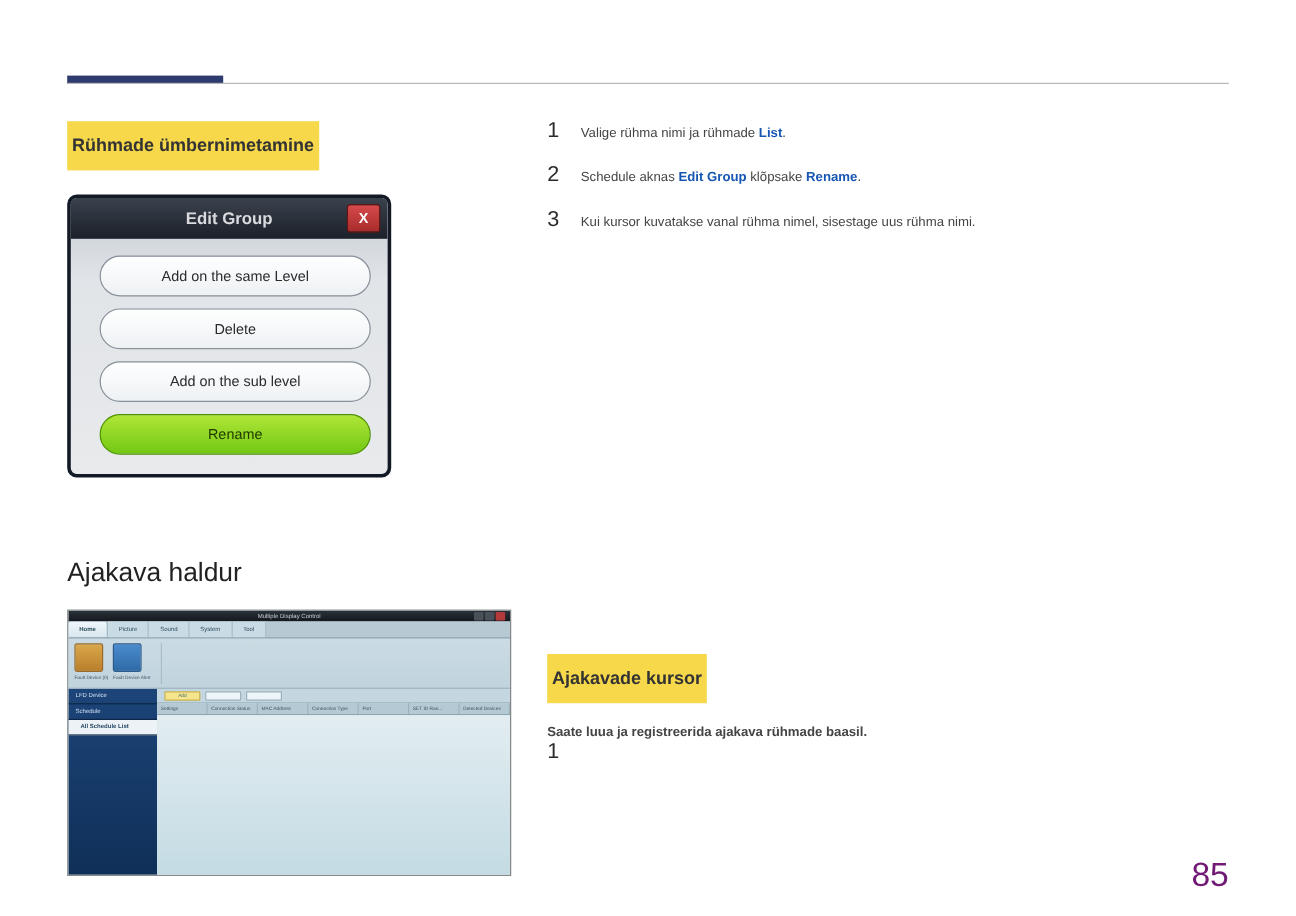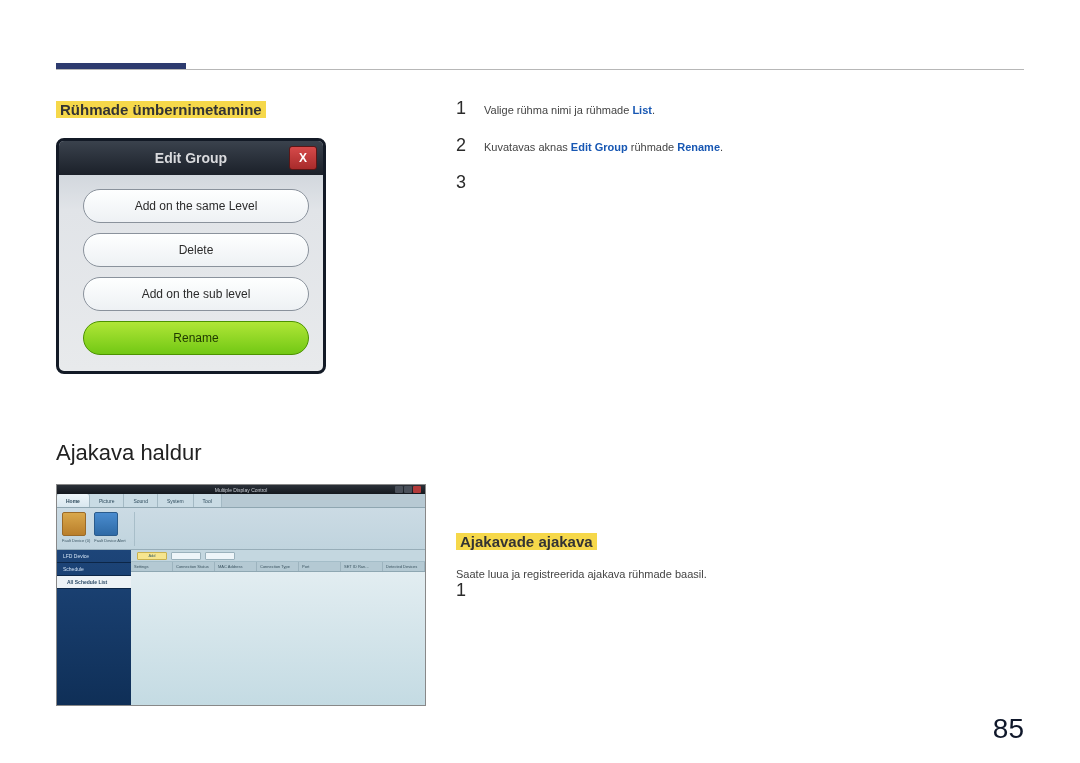--- a/index.html
+++ b/index.html
@@ -38,21 +38,21 @@
   .right-col {
     flex: 1;
     padding-left: 10px;
   }
   .yellow-heading {
     display: inline-block;
     background: #f6d84a;
     font-weight: bold;
     font-size: 15px;
     color: #333;
-    padding: 0 4px;
+    padding: 12px 4px;
     margin-bottom: 14px;
     margin-top: 3px;
   }
   .edit-group-panel {
     width: 270px;
     border: 3px solid #131a26;
     border-radius: 8px;
     background: linear-gradient(#c4cbd3, #e1e4e8 30%, #e8eaec);
     overflow: hidden;
     margin-top: 6px;
@@ -269,27 +269,28 @@
   .aw-th { flex: 1; padding: 2px 3px; border-right: 1px solid #9cb3be; white-space: nowrap; overflow: hidden; }
   .aw-rows { flex: 1; background: linear-gradient(#e2edf1, #c4dbe3); }
   .section2-right {
     flex: 1;
     padding-left: 10px;
   }
   .desc-text {
     font-size: 11px;
     color: #444;
     margin-top: 4px;
+    font-weight: bold;
   }
   .page-number {
     position: absolute;
     bottom: 18px;
     right: 56px;
     font-size: 28px;
-    color: #0f172a;
+    color: #701a75;
   }
 </style>
 </head>
 <body>
 
 <div class="top-accent"></div>
 <div class="top-rule"></div>
 
 <div class="content">
   <div class="left-col">
@@ -315,25 +316,26 @@
     <ol class="step-list">
       <li>
         <span class="step-num">1</span>
         <span>
           <span>Valige rühma nimi ja rühmade </span><span class="kw">List</span><span>.</span>
         </span>
       </li>
       <li>
         <span class="step-num">2</span>
         <span>
-          <span>Kuvatavas aknas </span><span class="kw">Edit Group</span><span> rühmade </span><span class="kw">Rename</span><span>.</span>
+          <span>Schedule aknas </span><span class="kw">Edit Group</span><span> klõpsake </span><span class="kw">Rename</span><span>.</span>
         </span>
       </li>
       <li>
         <span class="step-num">3</span>
+        <span>Kui kursor kuvatakse vanal rühma nimel, sisestage uus rühma nimi.</span>
       </li>
     </ol>
   </div>
 </div>
 
 <div class="section2">
   <div class="section2-left">
     <div class="section-title">Ajakava haldur</div>
 
     <div class="app-window">
@@ -387,21 +389,21 @@
             <div class="aw-th">SET ID Ran...</div>
             <div class="aw-th">Detected Devices</div>
           </div>
           <div class="aw-rows"></div>
         </div>
       </div>
     </div>
   </div>
 
   <div class="section2-right">
-    <div class="yellow-heading">Ajakavade ajakava</div>
+    <div class="yellow-heading">Ajakavade kursor</div>
     <div class="desc-text">Saate luua ja registreerida ajakava rühmade baasil.</div>
     <ol class="step-list">
       <li>
         <span class="step-num">1</span>
       </li>
     </ol>
   </div>
 </div>
 
 <div class="page-number">85</div>

